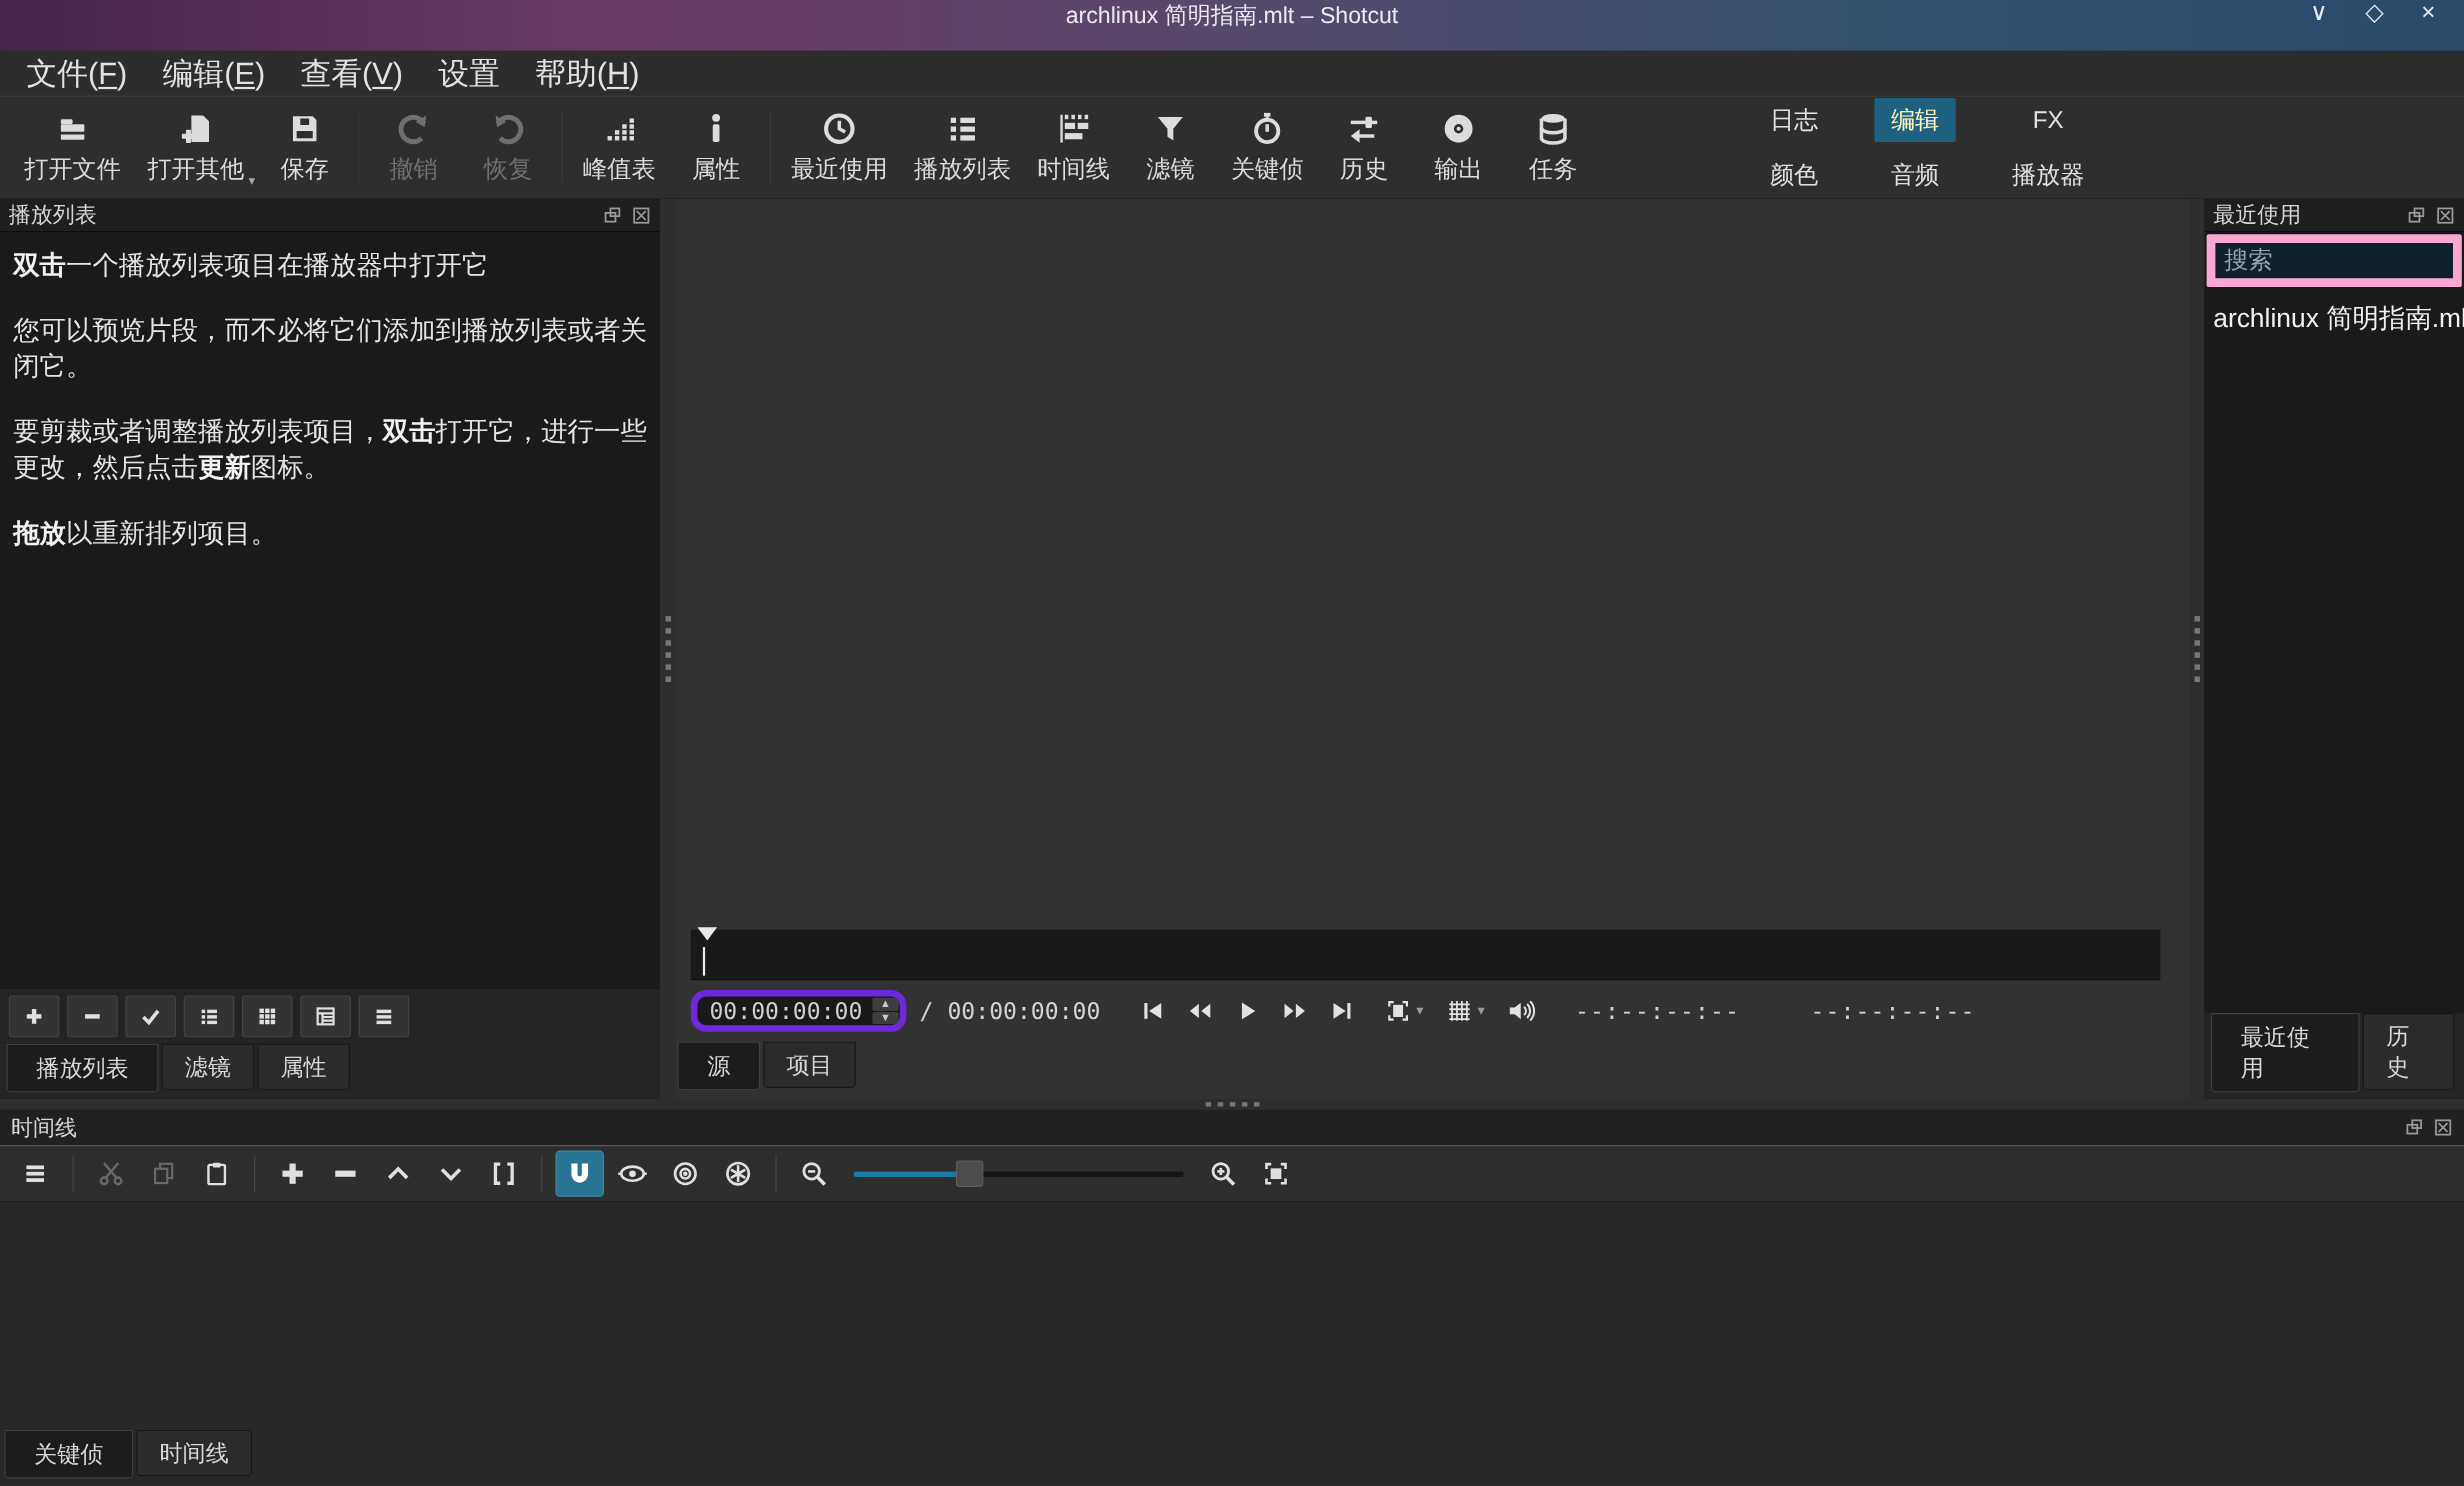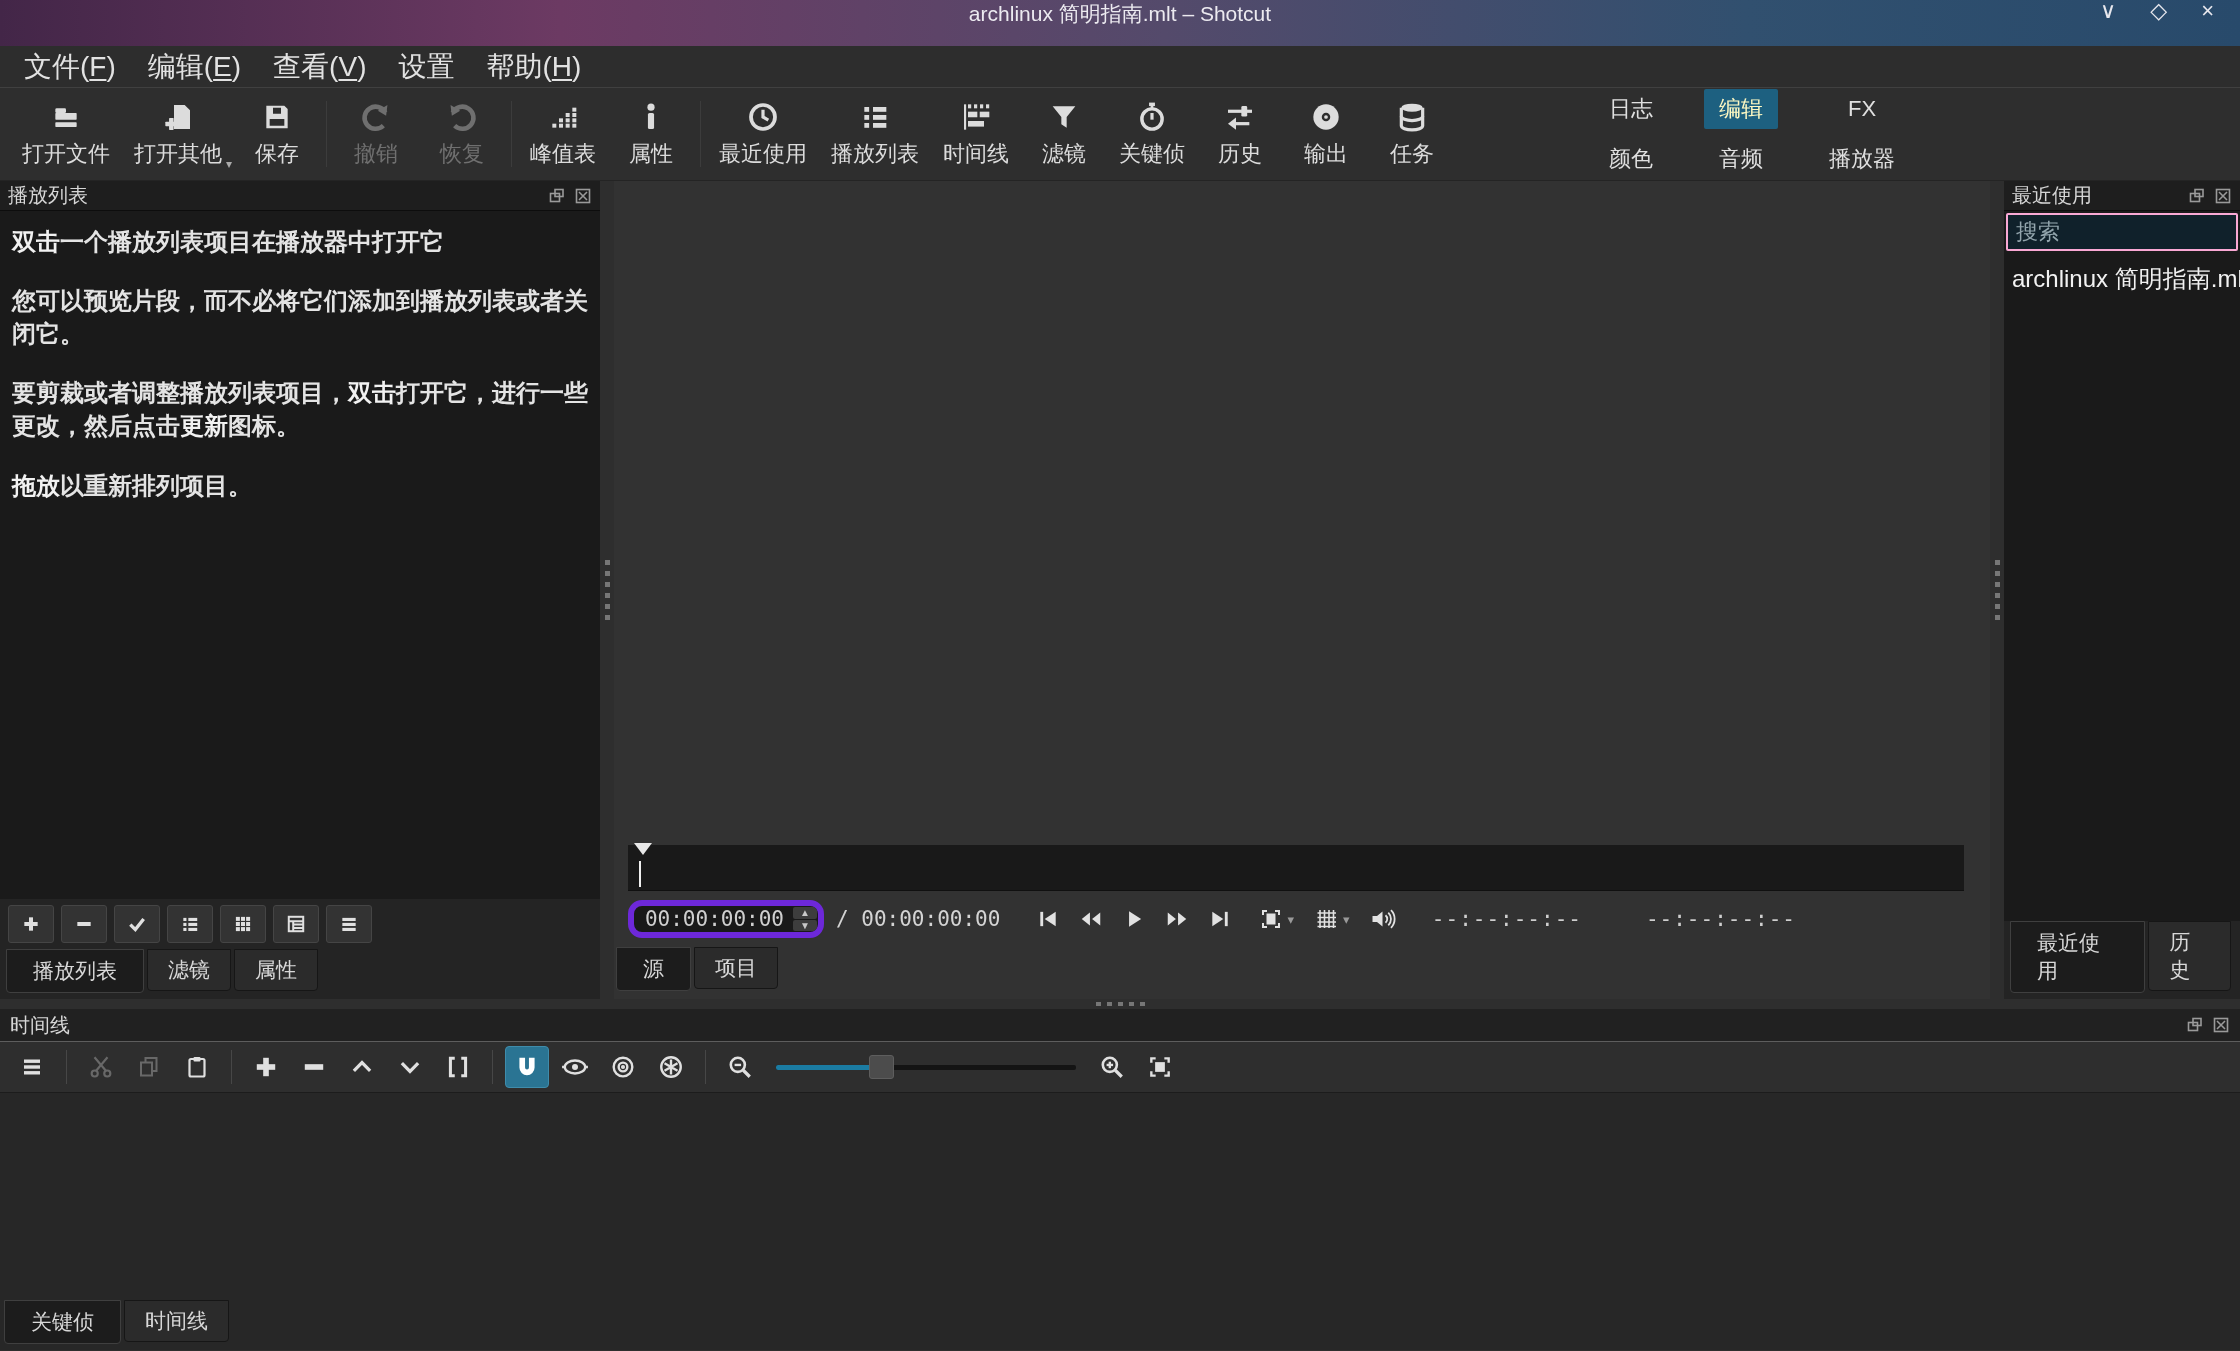--- a/index.html
+++ b/index.html
@@ -32,21 +32,21 @@
   .layouts { margin-left:auto; margin-right:330px; display:grid; grid-template-columns:repeat(3,auto); gap:10px 36px; justify-items:center; align-items:center; }
   .lay-btn { padding:5px 15px; font-size:22px; color:#e0e0e0; border-radius:2px; }
   .lay-btn.active { background:#1d6080; color:#fef9c3; }
   
   .main-row { display:flex; height:818px; }
   .panel { display:flex; flex-direction:column; background:#1a1a1a; }
   .panel-header { height:30px; background:#1e1e1e; display:flex; align-items:center; padding:0 8px; font-size:20px; color:#d6d6d6; border-bottom:1px solid #0d0d0d; }
   .ph-icons { margin-left:auto; display:flex; gap:8px; }
   .ph-icons svg { display:block; }
   .left-panel { width:600px; }
-  .panel-content { flex:1; padding:14px 12px; font-size:24px; line-height:1.38; color:#e4e4e4; background:#1a1a1a; overflow:hidden;font-weight:bold; }
+  .panel-content { flex:1; padding:14px 12px; font-size:24px; line-height:1.38; color:#e4e4e4; background:#1a1a1a; overflow:hidden; }
   .panel-content p { margin-bottom:26px; }
   .panel-content b { color:#f2f2f2; }
   .action-row { display:flex; gap:7px; padding:6px 8px; background:#242424; align-items:center; }
   .abtn { width:46px; height:38px; background:#333; border:1px solid #454545; border-radius:3px; display:flex; align-items:center; justify-content:center; color:#e0e0e0; }
   .tabbar { display:flex; padding:0 6px 6px 6px; background:#242424; align-items:flex-start; }
   .tab { padding:6px 20px; font-size:21px; color:#d8d8d8; background:#2b2b2b; border:1px solid #161616; border-radius:0 0 4px 4px; margin-right:3px; }
   .tab.active { background:#1c1c1c; border:1px solid #3f3f3f; padding:7px 26px; }
   
   .vsplit { width:14px; background:#2e2e2e; display:flex; flex-direction:column; align-items:center; justify-content:center; gap:6px; }
   .vsplit i { width:5px; height:5px; background:#767676; display:block; }
@@ -66,21 +66,21 @@
   .tc-total { margin-left:12px; font-family:"DejaVu Sans Mono",monospace; font-size:21px; color:#d4d4d4; white-space:nowrap; }
   .transport { margin:0 auto; display:flex; align-items:center; gap:20px; }
   .pbtn { display:flex; align-items:center; color:#e2e2e2; }
   .pcaret { font-size:13px; color:#9a9a9a; margin-left:5px; }
   .tc-dashes { font-family:"DejaVu Sans Mono",monospace; font-size:21px; color:#cfcfcf; letter-spacing:1px; }
   .dash-group { display:flex; gap:64px; margin-right:168px; }
   .player-tabs { display:flex; padding:0 2px 8px 2px; align-items:flex-start; }
   
   .right-panel { width:236px; }
   .search-input {
-    margin:2px; height:38px; background:#10212b; border:2px solid #f9a8d4; border-radius:2px;
+    margin:2px; height:48px; background:#10212b; border:8px solid #f9a8d4; border-radius:2px;
     color:#e6e6e6; font-size:22px; padding:0 8px; outline:none; width:calc(100% - 4px);
     font-family:"Liberation Sans","DejaVu Sans",sans-serif;
   }
   .search-input::placeholder { color:#93a5ad; }
   .recent-list { flex:1; background:#1a1a1a; padding:6px 0; }
   .recent-item { padding:4px 8px; font-size:24px; color:#f2f2f2; white-space:nowrap; }
   
   .timeline { height:341px; display:flex; flex-direction:column; background:#272727; }
   .tl-header { height:32px; background:#212121; display:flex; align-items:center; padding:0 10px; font-size:20px; color:#d6d6d6; }
   .tl-toolbar { height:52px; background:#2e2e2e; border-top:1px solid #5d5d5d; border-bottom:1px solid #1c1c1c; display:flex; align-items:center; padding:0 10px; gap:4px; }

